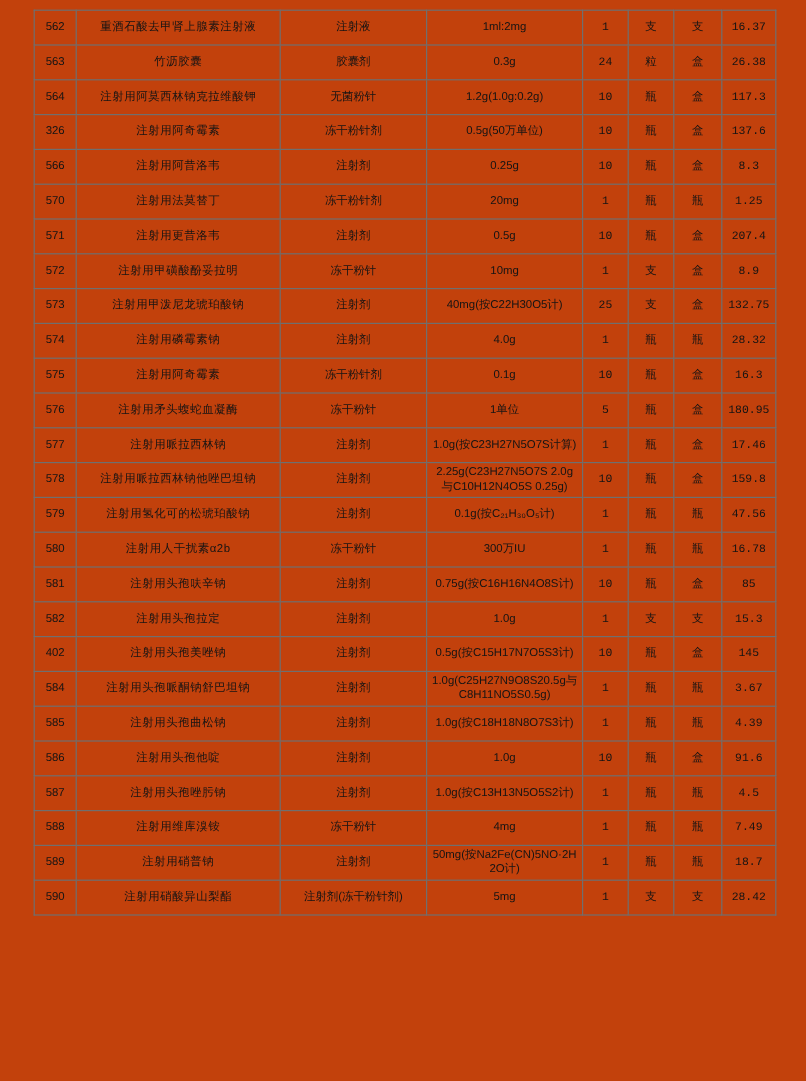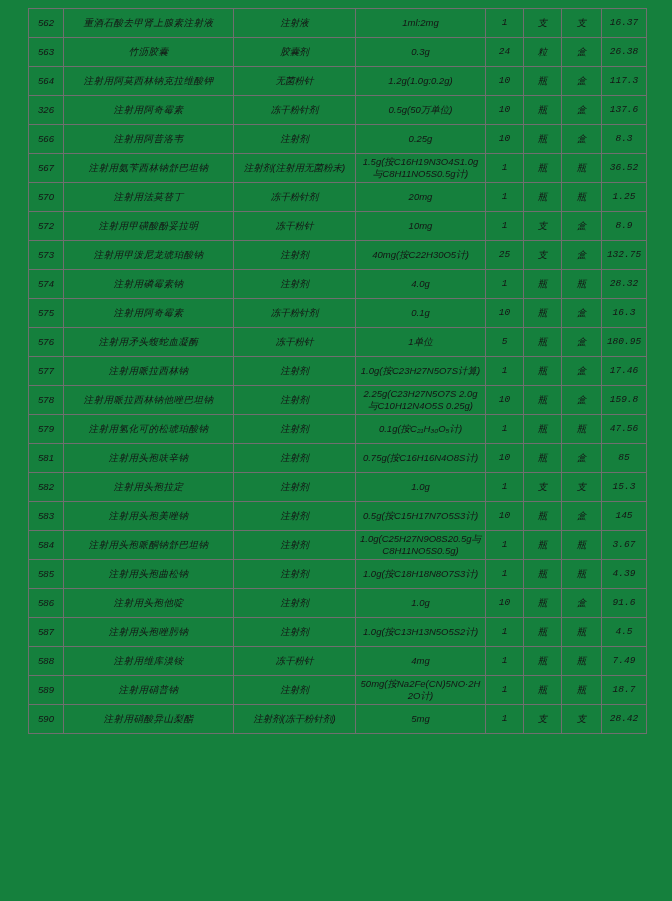--- a/index.html
+++ b/index.html
@@ -4,24 +4,23 @@
 <style>
   html, body {
     margin: 0;
     padding: 0;
     background: #ffffff;
   }
   .page {
     position: relative;
     width: 672px;
     height: 901px;
-    background: #15803d;
+    background: #c2410c;
     font-family: "Liberation Sans", "DejaVu Sans", sans-serif;
     overflow: hidden;
-    font-style: italic;
   }
   table.price-table {
     position: absolute;
     left: 28px;
     top: 8px;
     width: 618px;
     border-collapse: collapse;
     table-layout: fixed;
   }
   table.price-table td {
@@ -112,38 +111,38 @@
     <td class="c-no">566</td>
     <td class="c-name">注射用阿昔洛韦</td>
     <td class="c-form">注射剂</td>
     <td class="c-spec">0.25g</td>
     <td class="c-qty">10</td>
     <td class="c-unit">瓶</td>
     <td class="c-pack">盒</td>
     <td class="c-qty c-price">8.3</td>
   </tr>
         <tr class="row">
-    <td class="c-no">567</td>
-    <td class="c-name">注射用氨苄西林钠舒巴坦钠</td>
-    <td class="c-form">注射剂(注射用无菌粉末)</td>
-    <td class="c-spec">1.5g(按C16H19N3O4S1.0g与C8H11NO5S0.5g计)</td>
-    <td class="c-qty">1</td>
-    <td class="c-unit">瓶</td>
-    <td class="c-pack">瓶</td>
-    <td class="c-qty c-price">36.52</td>
-  </tr>
-        <tr class="row">
     <td class="c-no">570</td>
     <td class="c-name">注射用法莫替丁</td>
     <td class="c-form">冻干粉针剂</td>
     <td class="c-spec">20mg</td>
     <td class="c-qty">1</td>
     <td class="c-unit">瓶</td>
     <td class="c-pack">瓶</td>
     <td class="c-qty c-price">1.25</td>
+  </tr>
+        <tr class="row">
+    <td class="c-no">571</td>
+    <td class="c-name">注射用更昔洛韦</td>
+    <td class="c-form">注射剂</td>
+    <td class="c-spec">0.5g</td>
+    <td class="c-qty">10</td>
+    <td class="c-unit">瓶</td>
+    <td class="c-pack">盒</td>
+    <td class="c-qty c-price">207.4</td>
   </tr>
         <tr class="row">
     <td class="c-no">572</td>
     <td class="c-name">注射用甲磺酸酚妥拉明</td>
     <td class="c-form">冻干粉针</td>
     <td class="c-spec">10mg</td>
     <td class="c-qty">1</td>
     <td class="c-unit">支</td>
     <td class="c-pack">盒</td>
     <td class="c-qty c-price">8.9</td>
@@ -212,41 +211,51 @@
     <td class="c-no">579</td>
     <td class="c-name">注射用氢化可的松琥珀酸钠</td>
     <td class="c-form">注射剂</td>
     <td class="c-spec">0.1g(按C₂₁H₃₀O₅计)</td>
     <td class="c-qty">1</td>
     <td class="c-unit">瓶</td>
     <td class="c-pack">瓶</td>
     <td class="c-qty c-price">47.56</td>
   </tr>
         <tr class="row">
+    <td class="c-no">580</td>
+    <td class="c-name">注射用人干扰素α2b</td>
+    <td class="c-form">冻干粉针</td>
+    <td class="c-spec">300万IU</td>
+    <td class="c-qty">1</td>
+    <td class="c-unit">瓶</td>
+    <td class="c-pack">瓶</td>
+    <td class="c-qty c-price">16.78</td>
+  </tr>
+        <tr class="row">
     <td class="c-no">581</td>
     <td class="c-name">注射用头孢呋辛钠</td>
     <td class="c-form">注射剂</td>
     <td class="c-spec">0.75g(按C16H16N4O8S计)</td>
     <td class="c-qty">10</td>
     <td class="c-unit">瓶</td>
     <td class="c-pack">盒</td>
     <td class="c-qty c-price">85</td>
   </tr>
         <tr class="row">
     <td class="c-no">582</td>
     <td class="c-name">注射用头孢拉定</td>
     <td class="c-form">注射剂</td>
     <td class="c-spec">1.0g</td>
     <td class="c-qty">1</td>
     <td class="c-unit">支</td>
     <td class="c-pack">支</td>
     <td class="c-qty c-price">15.3</td>
   </tr>
         <tr class="row">
-    <td class="c-no">583</td>
+    <td class="c-no">402</td>
     <td class="c-name">注射用头孢美唑钠</td>
     <td class="c-form">注射剂</td>
     <td class="c-spec">0.5g(按C15H17N7O5S3计)</td>
     <td class="c-qty">10</td>
     <td class="c-unit">瓶</td>
     <td class="c-pack">盒</td>
     <td class="c-qty c-price">145</td>
   </tr>
         <tr class="row">
     <td class="c-no">584</td>

